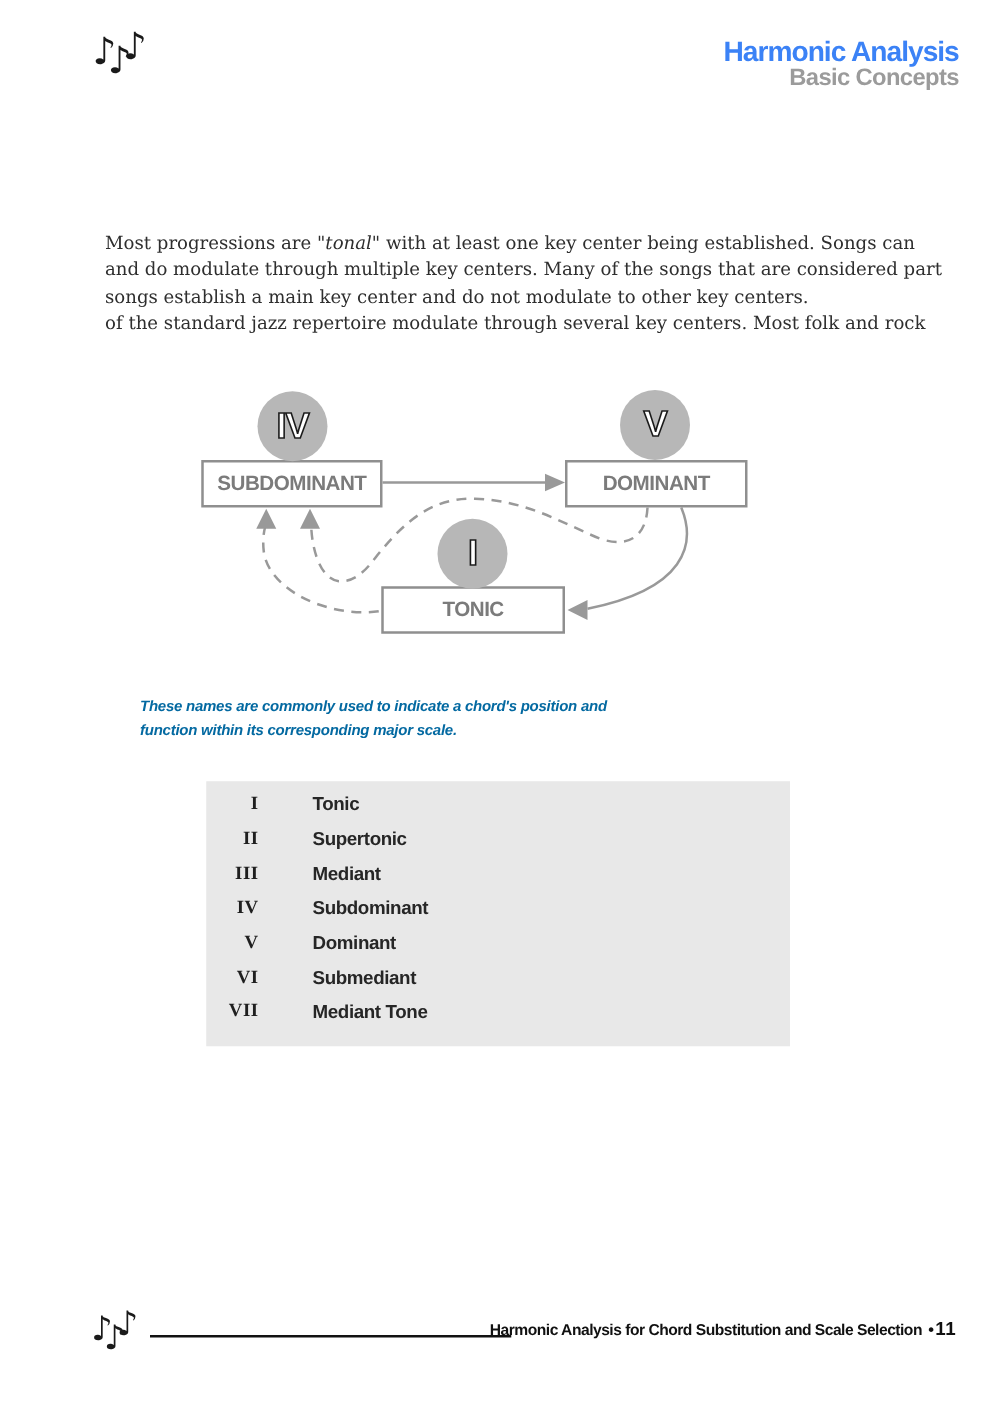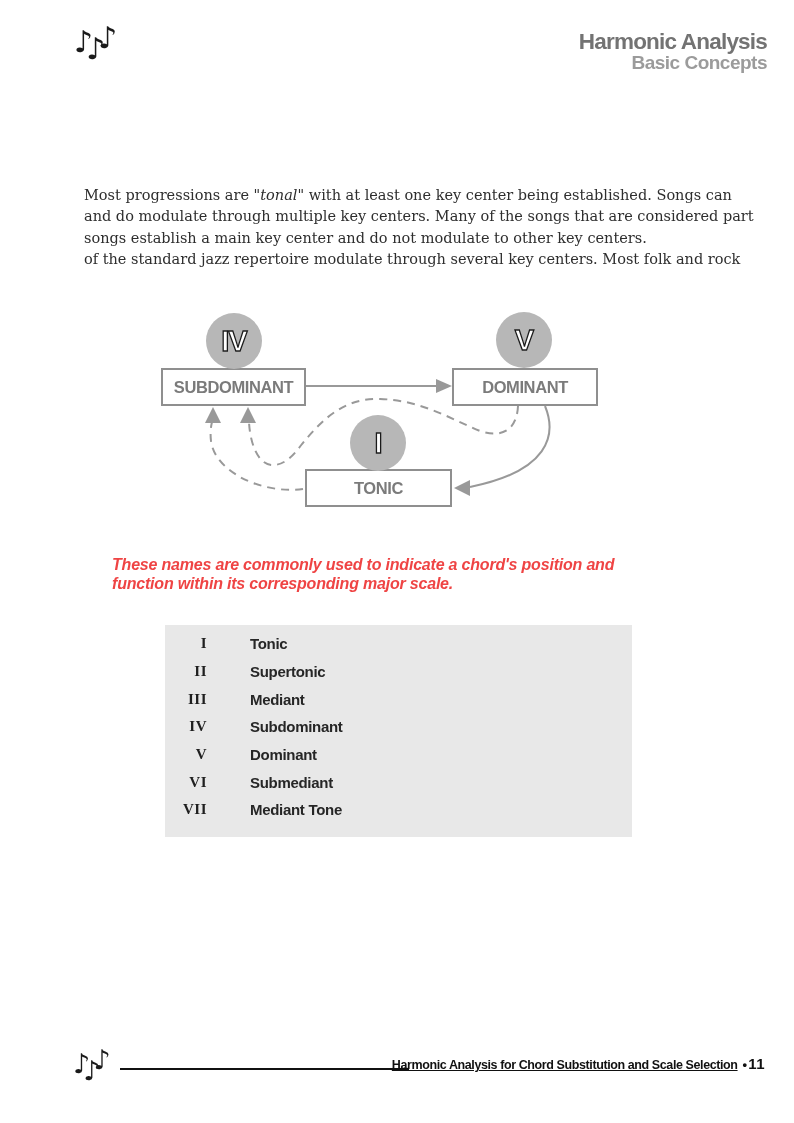--- a/index.html
+++ b/index.html
@@ -9,21 +9,21 @@
   
   .logo{position:absolute;display:flex;align-items:flex-start;color:#1a1a1a;
         font-family:"DejaVu Sans",sans-serif;}
   .logo-header{left:74px;top:22px;font-size:30px;}
   .logo-footer{left:73px;top:1046px;font-size:27px;}
   .logo .n1{transform:translateY(2px);}
   .logo .n2{transform:translateY(9px);margin-left:-7px;}
   .logo .n3{transform:translateY(-2px);margin-left:-7px;}
 
   .titleblock{position:absolute;right:27px;top:29px;text-align:right;}
-  .page-title{font-size:22.5px;font-weight:bold;letter-spacing:-0.8px;color:#737373;line-height:25px;}
+  .page-title{font-size:22.5px;font-weight:bold;letter-spacing:-0.8px;color:#3b82f6;line-height:25px;}
   .page-subtitle{font-size:19px;font-weight:bold;letter-spacing:-0.5px;color:#9b9b9b;line-height:18px;}
 
   
   .intro{position:absolute;left:84px;top:185px;font-family:"DejaVu Serif",serif;
          font-size:14.5px;line-height:21.4px;color:#2e2e2e;}
   .intro div{white-space:nowrap;}
   .intro .it{font-style:italic;}
 
   
   .diagram{position:absolute;left:0;top:310px;width:794px;height:210px;}
@@ -36,35 +36,35 @@
   .circle-i{left:350px;top:105px;}
   .nodebox{position:absolute;height:34px;background:#ffffff;border:2px solid #8f8f8f;z-index:1;
           display:flex;align-items:center;justify-content:center;}
   .nodebox .nodelabel{font-size:16.5px;font-weight:bold;letter-spacing:-0.4px;color:#7b7b7b;}
   .box-subdominant{left:161px;top:58px;width:141px;}
   .box-dominant{left:452px;top:58px;width:142px;}
   .box-tonic{left:305px;top:159px;width:143px;}
   .arrows{position:absolute;left:0;top:0;z-index:3;pointer-events:none;}
 
   
-  .note{position:absolute;left:112px;top:556px;font-size:16px;font-weight:bold;font-style:italic;
-        letter-spacing:-0.2px;color:#ef4444;line-height:18.5px;}
+  .note{position:absolute;left:112px;top:556px;font-size:12px;font-weight:bold;font-style:italic;
+        letter-spacing:-0.2px;color:#0369a1;line-height:18.5px;}
 
   
   .scale-table{position:absolute;left:165px;top:625px;width:467px;height:212px;background:#e8e8e8;
         padding-top:5px;box-sizing:border-box;}
   .srow{display:flex;align-items:center;height:27.7px;}
   .srow .rn{width:42px;text-align:right;font-family:"Liberation Serif",serif;font-weight:bold;
         font-size:15px;letter-spacing:0.5px;color:#1f1f1f;}
   .srow .nm{margin-left:43px;font-size:15px;font-weight:bold;letter-spacing:-0.3px;color:#262626;}
 
   
   .footer-rule{position:absolute;left:120px;top:1068px;width:289px;height:0;border-top:2px solid #111;}
   .footer-text{position:absolute;right:29px;top:1055px;display:flex;align-items:baseline;color:#111;}
-  .footer-text .ft{font-size:12.5px;font-weight:bold;letter-spacing:-0.4px;text-decoration:underline;}
+  .footer-text .ft{font-size:12.5px;font-weight:bold;letter-spacing:-0.4px;}
   .footer-text .bullet{font-size:13px;font-weight:bold;margin:0 1px 0 5px;}
   .footer-text .pagenum{font-size:15px;font-weight:bold;letter-spacing:0.5px;}
 </style>
 </head>
 <body>
 
 <div class="page">
 
   <div class="logo logo-header">
     <span class="n1">♪</span>

